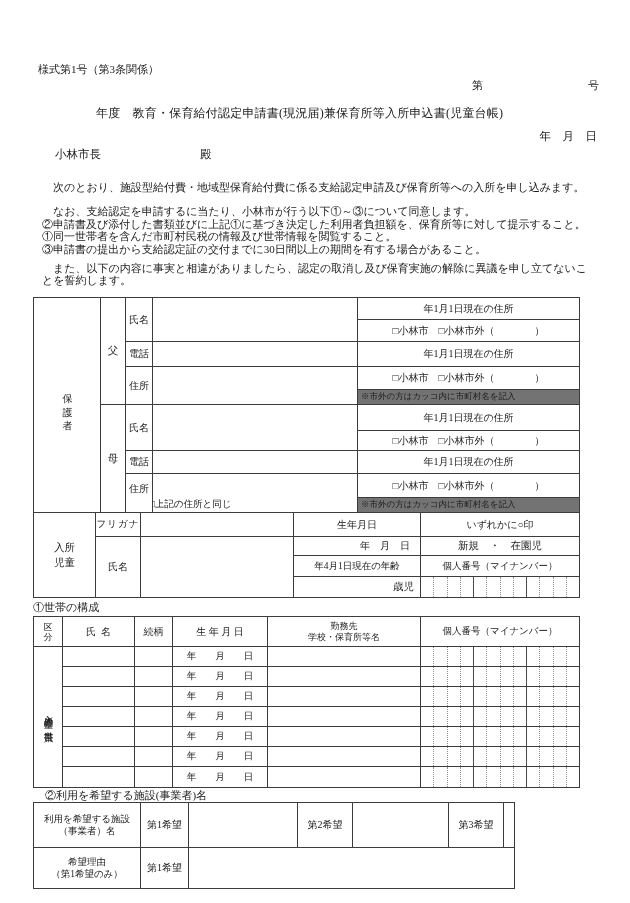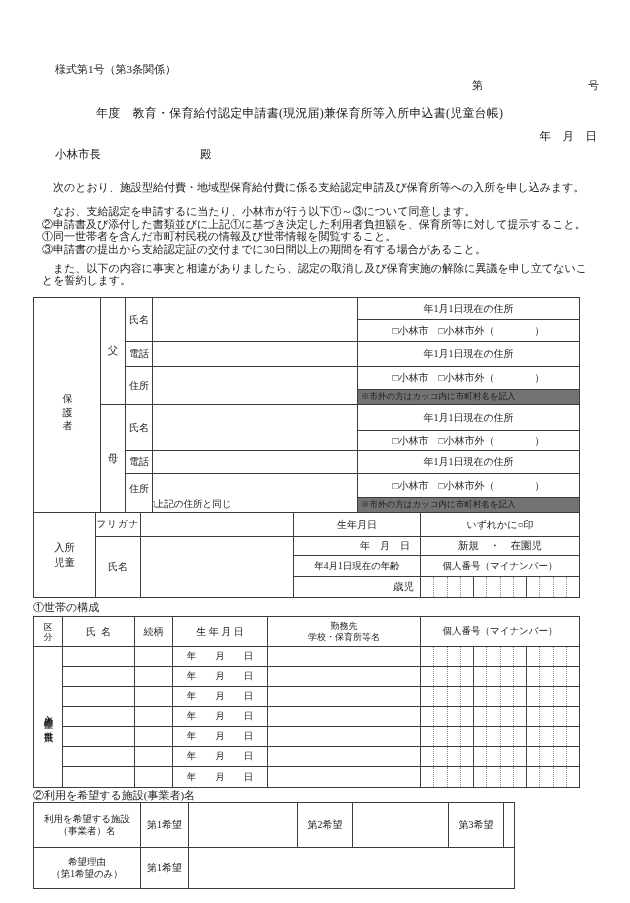--- a/index.html
+++ b/index.html
@@ -31,21 +31,21 @@
   .mn span{flex:1 1 0;border-left:1px dotted #8f8f8f;}
   .mn span:first-child{border-left:none;}
   .mn span.sld{border-left:1px solid #4a4a4a;}
   .sec-title{position:absolute;font-size:11px;}
 </style>
 </head>
 <body>
 
 <div class="page">
 
-  <div class="abs fs11" style="top:62px;left:55px;">様式第1号（第3条関係）</div>
+  <div class="abs fs11" style="top:62px;left:38px;">様式第1号（第3条関係）</div>
   <div class="abs fs11" style="top:78px;left:472px;">第</div>
   <div class="abs fs11" style="top:78px;left:588px;">号</div>
   <div class="abs title" style="top:105px;left:96px;">年度　教育・保育給付認定申請書(現況届)兼保育所等入所申込書(児童台帳)</div>
   <div class="abs" style="top:129px;left:33px;width:564px;text-align:right;font-size:11.5px;">年　月　日</div>
   <div class="abs" style="top:147px;left:55px;font-size:11.5px;">
     <span style="display:inline-block;width:145px;">小林市長</span><span>殿</span>
   </div>
 
   <div class="intro">
     <p class="p1">　次のとおり、施設型給付費・地域型保育給付費に係る支給認定申請及び保育所等への入所を申し込みます。</p>
@@ -278,21 +278,21 @@
           <span></span>
           <span></span>
           <span class="sld"></span>
           <span></span>
           <span></span>
           <span></span>
         </div>
       </div>
   </div>
 
-  <div class="sec-title" style="top:788px;left:33px;text-align:right;">②利用を希望する施設(事業者)名</div>
+  <div class="sec-title" style="top:788px;left:45px;text-align:right;">②利用を希望する施設(事業者)名</div>
 
   <div class="tbl" style="top:802px;left:33px;width:482px;height:87px;
               grid-template-columns:107px 48px 109px 55px 96px 55px 1fr;
               grid-template-rows:45px 1fr;">
     <div class="c ml fs95" style="grid-area:1/1/2/2;line-height:12px;">利用を希望する施設
 （事業者）名</div>
     <div class="c" style="grid-area:1/2/2/3;">第1希望</div>
     <div class="c" style="grid-area:1/3/2/4;"></div>
     <div class="c" style="grid-area:1/4/2/5;">第2希望</div>
     <div class="c" style="grid-area:1/5/2/6;"></div>

